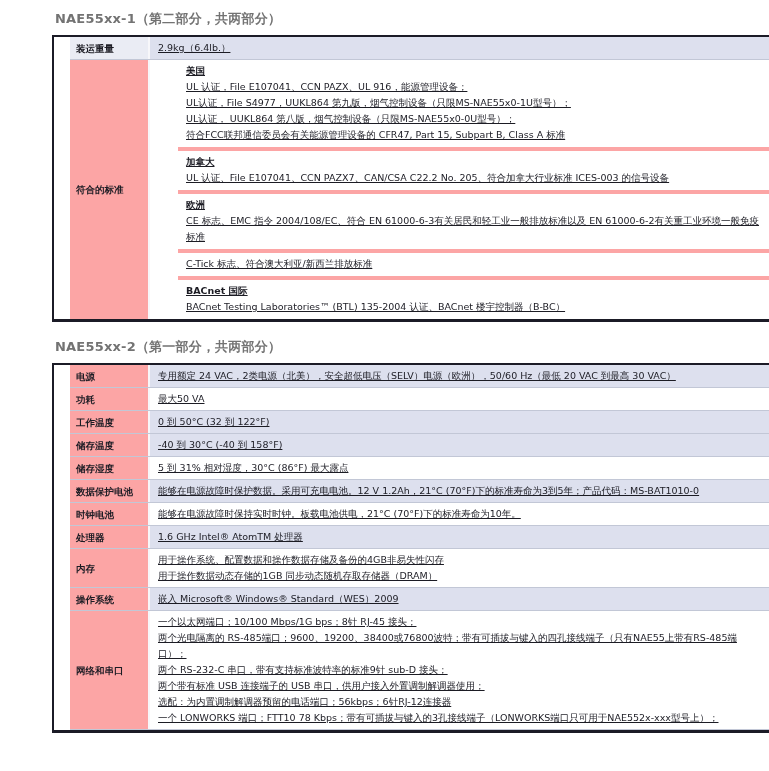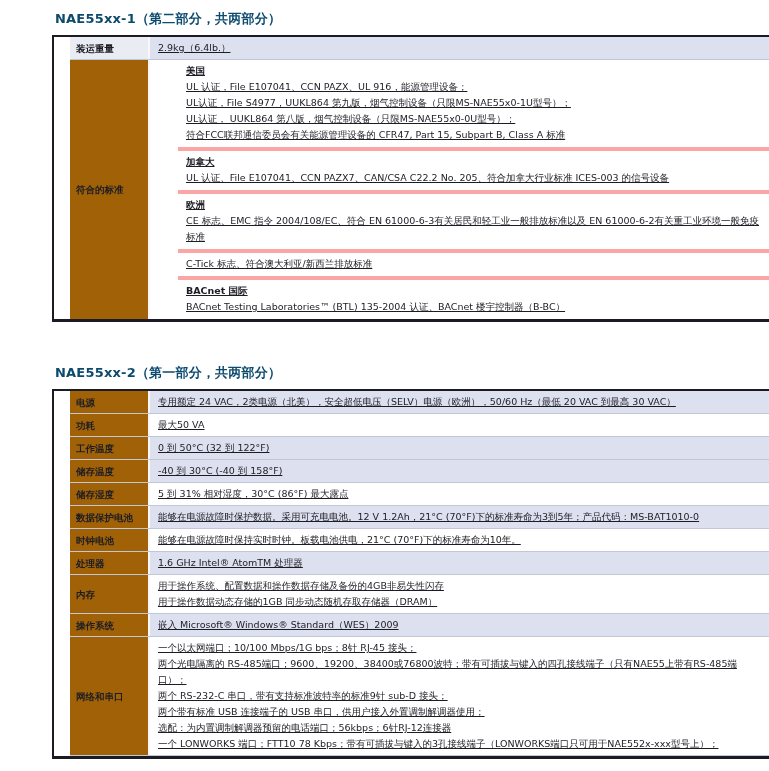--- a/index.html
+++ b/index.html
@@ -13,40 +13,40 @@
     width: 769px;
     height: 771px;
     box-sizing: border-box;
     padding: 8px 0 0 52px;
     background: #ffffff;
     overflow: hidden;
   }
   .tbl-title {
     font-size: 13px;
     font-weight: bold;
-    color: #0c4a6e;
+    color: #737373;
     margin: 2px 0 7px 3px;
     letter-spacing: 0.2px;
   }
-  .tbl-title.t2 { margin-top: 42px; }
+  .tbl-title.t2 { margin-top: 16px; }
   .spec-table {
     width: 723px;
     box-sizing: border-box;
     border: 2px solid #1b1b26;
     border-bottom-width: 3px;
     background: #ffffff;
     padding-left: 16px;
   }
   .spec-row { display: flex; }
   .spec-row + .spec-row { border-top: 1px solid #c2c7d6; }
   .label-cell {
     flex: 0 0 80px;
     width: 80px;
     box-sizing: border-box;
-    background: #a16207;
+    background: #fca5a5;
     border-right: 2px solid #f7f7fa;
     font-size: 9.5px;
     font-weight: bold;
     padding: 3px 4px 3px 6px;
     display: flex;
     flex-direction: column;
     justify-content: center;
     line-height: 15px;
   }
   .label-cell.light { background: #eaecf4; }

